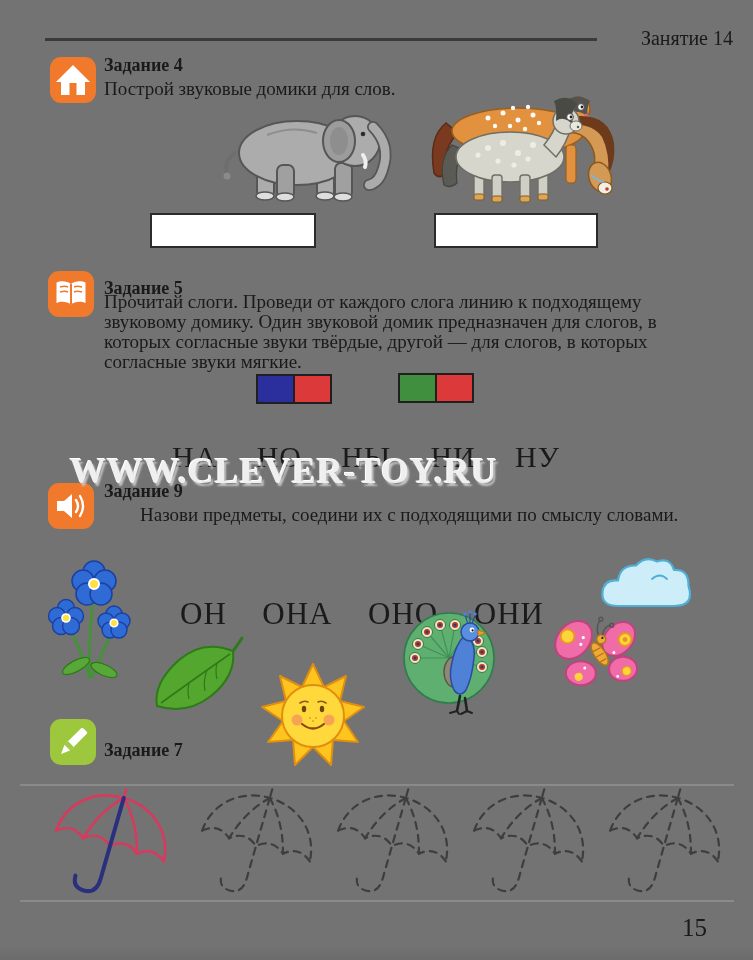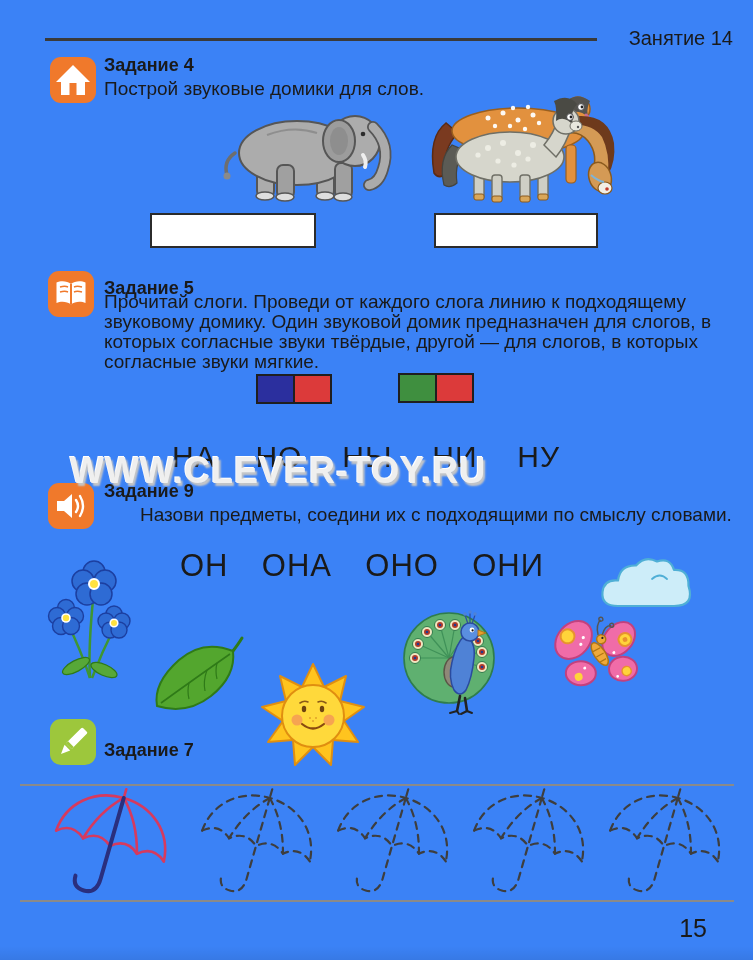--- a/index.html
+++ b/index.html
@@ -1,31 +1,31 @@
 <!DOCTYPE html>
 <html><head>
 <meta charset="utf-8">
 <style>
   html,body{margin:0;padding:0;background:#d8d8d8;}
-  #page{position:relative;width:753px;height:960px;background:#3b82f6;overflow:hidden;
-        font-family:Liberation Sans, sans-serif;color:#1a1a1a;}
+  #page{position:relative;width:753px;height:960px;background:#737373;overflow:hidden;
+        font-family:Liberation Serif, serif;color:#1a1a1a;}
   .abs{position:absolute;}
   .rule{background:#3a3a3a;}
   .lesson-label{font-size:20px;}
   .task-title{font-weight:bold;font-size:18px;white-space:nowrap;}
   .task-text{font-size:19px;line-height:20px;}
   .icon{width:46px;height:46px;border-radius:11px;display:flex;align-items:center;justify-content:center;}
   .icon.orange{background:#F0792B;}
   .icon.green{background:#9DC73C;}
   .answer-box{border:2px solid #2b2b2b;background:#fff;}
   .house{display:flex;border:2px solid #1f1f1f;background:#fff;}
   .house .cell{width:35px;height:26px;}
   .house .cell + .cell{border-left:2px solid #1f1f1f;}
   .syllables{display:flex;justify-content:space-between;font-size:30px;letter-spacing:1px;}
-  .words{display:flex;justify-content:space-between;font-size:31px;letter-spacing:1px;}
+  .words{display:flex;justify-content:space-between;font-size:31px;letter-spacing:1px;margin-top:48px;}
   .watermark{font-size:36px;font-weight:bold;color:#efefef;letter-spacing:1px;white-space:nowrap;
              text-shadow:2px 3px 2px #c6c6c6, -1px -1px 0 #ffffff;z-index:6;pointer-events:none;}
   .band-line{background:#8a8a8a;height:2px;}
   .umb-dash use{stroke:#3e3e3e;stroke-width:2.2;fill:none;stroke-dasharray:7 6;stroke-linecap:round;}
   .pagenum{font-size:25px;}
   .scan-strip{left:0;bottom:0;width:753px;height:14px;
               background:linear-gradient(to bottom, rgba(0,0,0,0), rgba(0,0,0,0.07));}
 </style>
 </head>
 <body>

